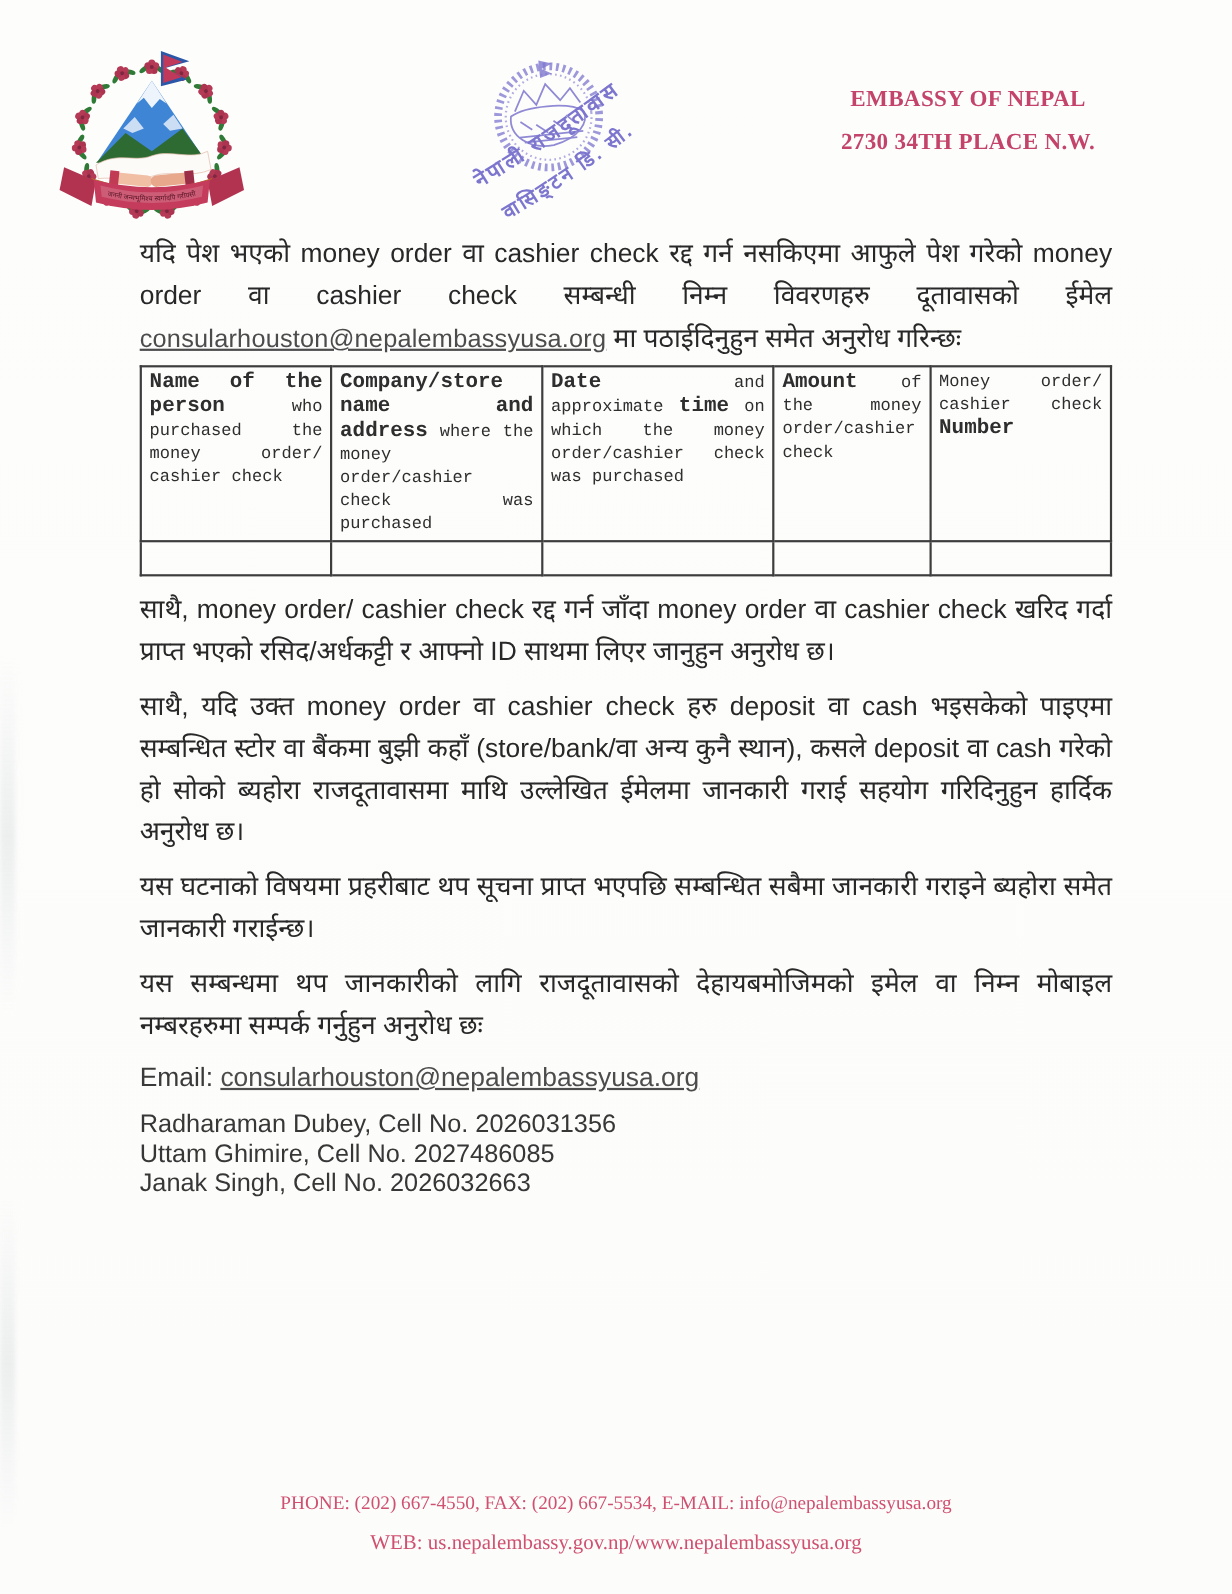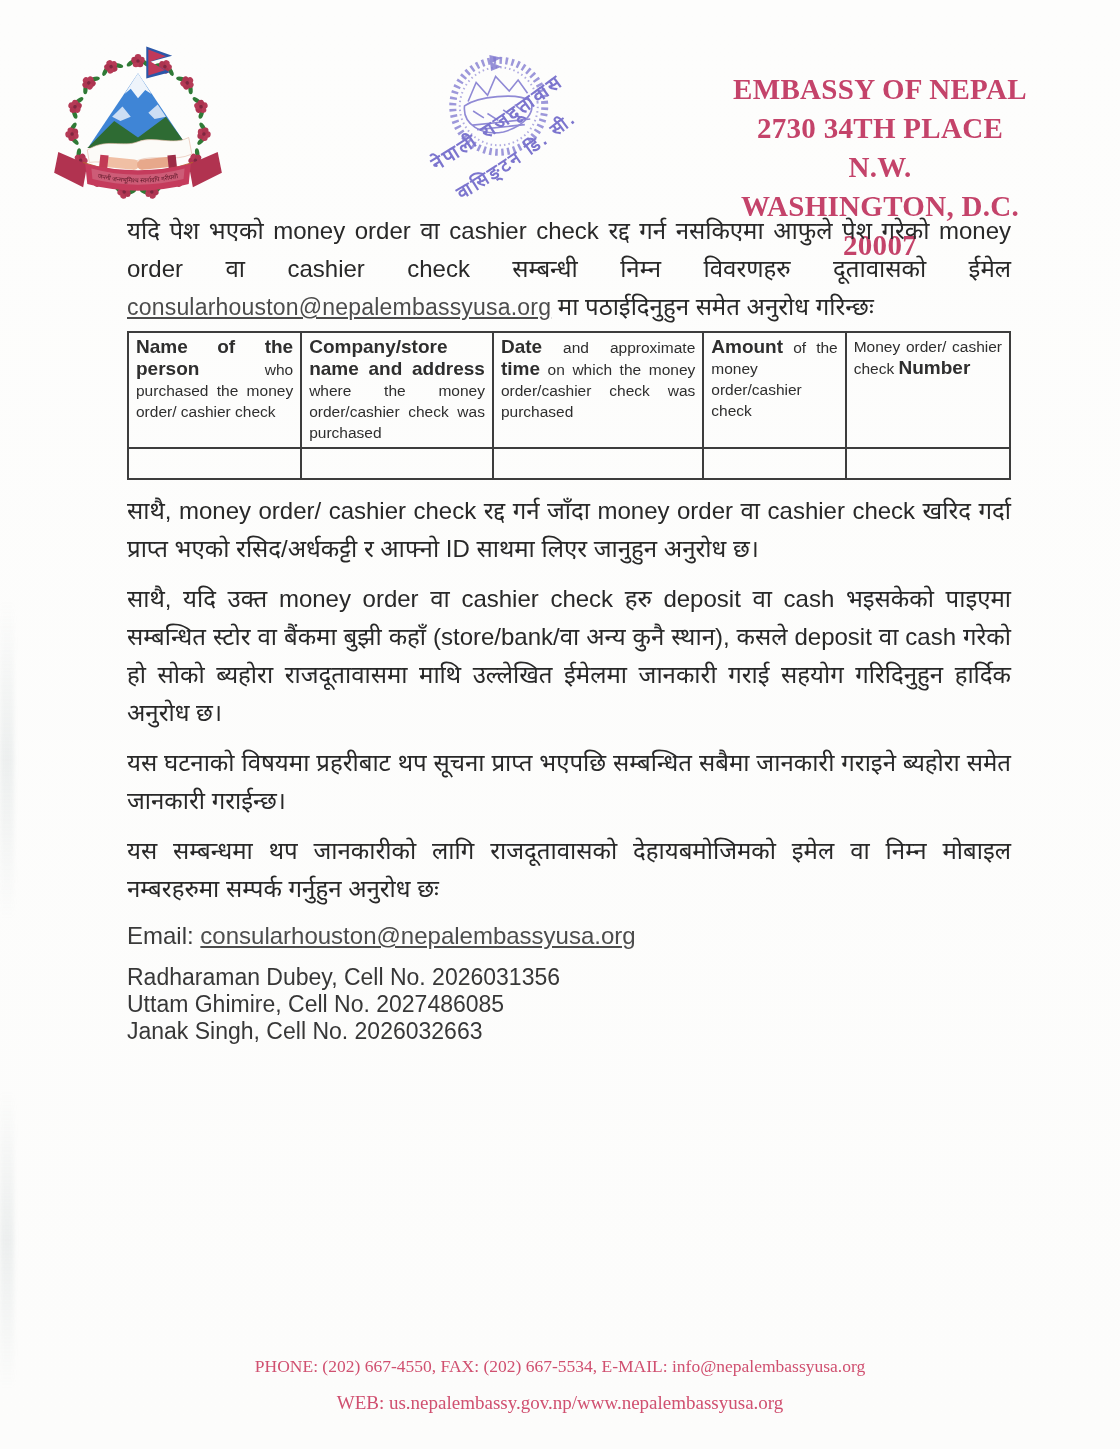--- a/index.html
+++ b/index.html
@@ -23,42 +23,42 @@
   .streak1{top:600px;height:320px;}
   .streak2{top:1090px;height:300px;}
 
   .emblem{position:absolute;left:50px;top:44px;width:176px;height:156px;}
   .stamp{position:absolute;left:418px;top:36px;width:168px;height:176px;}
 
   .letterhead{
     position:absolute;left:726px;top:70px;width:308px;
     text-align:center;color:#c4436a;
     font-family:"Liberation Serif", serif;font-weight:bold;
-    font-size:29px;line-height:39px;letter-spacing:0.3px;
+    font-size:21px;line-height:39px;letter-spacing:0.3px;
   }
 
   .content{position:absolute;left:127px;top:212px;width:884px;color:#282828;}
   .np{
     font-size:24px;line-height:38px;text-align:justify;
     margin:0;color:#282828;
   }
   .np.p-gap{margin-top:12px;}
   .email-inline{
     color:#4c4c4c;text-decoration:underline;
     font-size:23px;letter-spacing:0.2px;
   }
 
   table.mo-table{
     width:100%;border-collapse:collapse;margin-top:5px;
     table-layout:fixed;
   }
   table.mo-table, table.mo-table td{border:2px solid #3d3d3d;}
   table.mo-table td{
     vertical-align:top;text-align:justify;
-    padding:3px 7px 4px 7px;color:#2e2e2e;line-height:21px;
+    padding:3px 7px 4px 7px;color:#2e2e2e;line-height:21px;font-family:Liberation Mono, monospace;
   }
   td.c1{width:19.6%;} td.c2{width:21.9%;} td.c3{width:24.2%;}
   td.c4{width:15.8%;} td.c5{width:18.5%;}
   .hb{font-weight:bold;font-size:19px;}
   .hr{font-size:15.5px;}
   tr.empty-row td{height:22px;}
 
   .email-line{margin-top:14px;font-size:24px;color:#3a3a3a;}
   .email-link{color:#4c4c4c;text-decoration:underline;}
 
@@ -171,21 +171,20 @@
       </text>
       <text font-size="18" font-weight="bold" fill="#6b63c8" letter-spacing="2.5" font-family="Liberation Sans, sans-serif">
         <textPath href="#stArc2" startOffset="12">वासिङ्टन डि. सी.</textPath>
       </text>
     </g>
   </svg>
 
   <div class="letterhead">
     <div>EMBASSY OF NEPAL</div>
     <div>2730 34TH PLACE N.W.</div>
-    <div>WASHINGTON, D.C. 20007</div>
   </div>
 
   <div class="content">
 
     <p class="np"><span>यदि पेश भएको money order वा cashier check रद्द गर्न नसकिएमा आफुले पेश गरेको money order वा cashier check सम्बन्धी निम्न विवरणहरु दूतावासको ईमेल </span><span class="email-inline">consularhouston@nepalembassyusa.org</span><span> मा पठाईदिनुहुन समेत अनुरोध गरिन्छः</span></p>
 
     <table class="mo-table">
       <tbody>
         <tr>
           <td class="c1"><span class="hb">Name of the person</span><span class="hr"> who purchased the money order/ cashier check</span></td>

